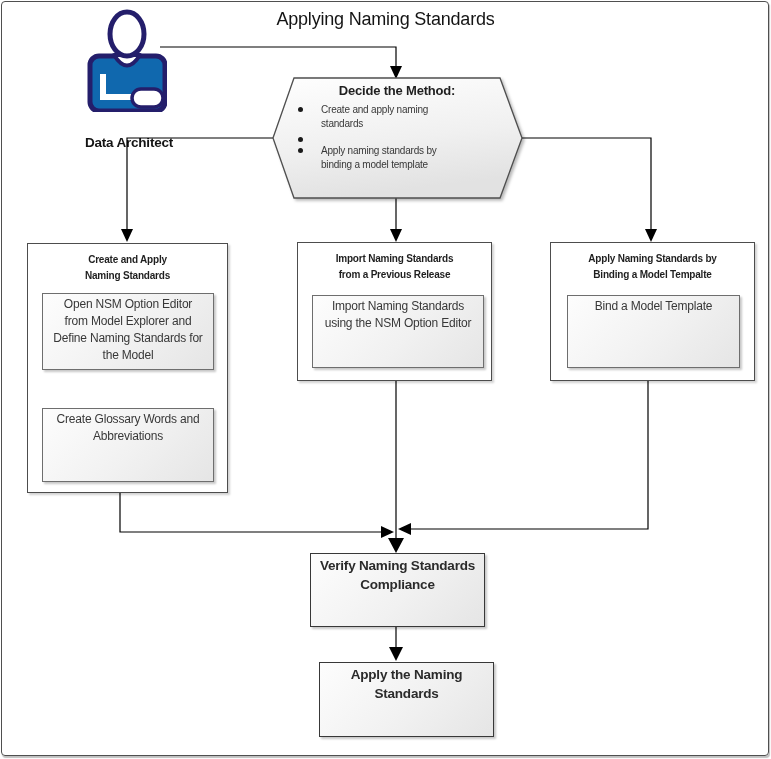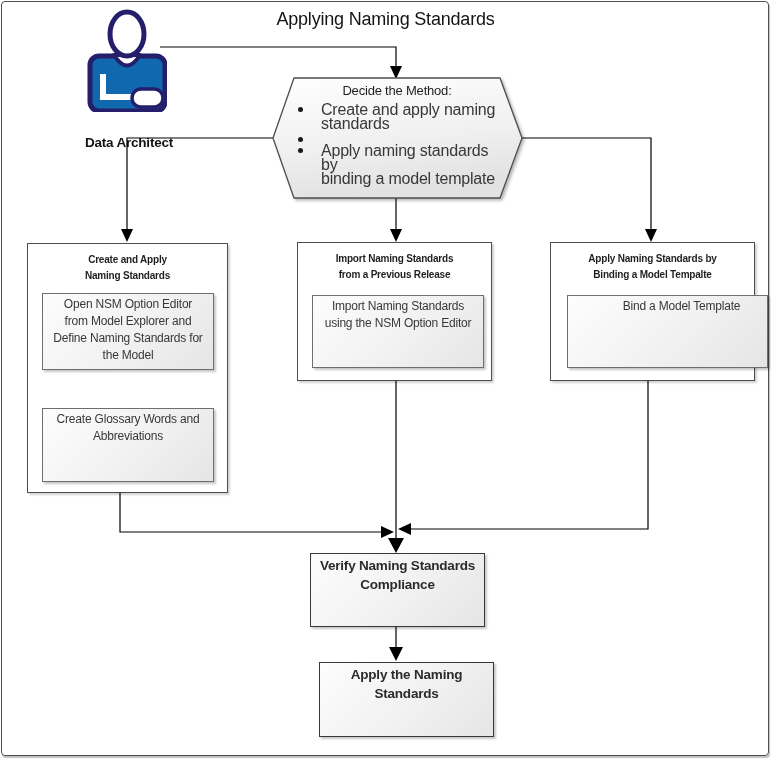--- a/index.html
+++ b/index.html
@@ -42,30 +42,30 @@
   .step-text {
     font-size:12px; line-height:17px; color:#383838; text-align:center;
     white-space:pre-line; letter-spacing:-0.2px; padding:2px 4px;
   }
   .final-box { border:1px solid #383838; }
   .final-text { font-weight:bold; font-size:13.5px; line-height:19px; color:#2b2b2b; }
   #hexagon-content {
     left:292px; top:83px; width:210px; z-index:2;
   }
   #decision-title {
-    text-align:center; font-size:13px; font-weight:normal; color:#1f1f1f;
+    text-align:center; font-size:13px; font-weight:bold; color:#1f1f1f;
     letter-spacing:-0.2px; margin-bottom:5px;
   }
   .bullet-item { display:flex; margin-bottom:2px; }
   .bullet-dot {
     flex:0 0 5px; width:5px; height:5px; border-radius:50%;
     background:#1a1a1a; margin:4px 18px 0 6px;
   }
   .bullet-text {
-    font-size:16px; line-height:14px; color:#383838;
+    font-size:10px; line-height:14px; color:#383838;
     white-space:pre-line; letter-spacing:-0.2px;
   }
 </style>
 </head>
 <body>
 
 <div id="page">
   <div id="frame"></div>
 
   <div class="abs" id="diagram-title">Applying Naming Standards</div>
@@ -151,21 +151,21 @@
   </div>
   <div class="step-box" style="left:312px; top:295px; width:170px; height:71px;">
     <div class="step-text">Import Naming Standards
 using the NSM Option Editor</div>
   </div>
 
   <div class="container-box" style="left:550px; top:242px; width:203px; height:137px;">
     <div class="container-title">Apply Naming Standards by
 Binding a Model Tempalte</div>
   </div>
-  <div class="step-box" style="left:567px; top:295px; width:171px; height:71px;padding-left:28px;">
+  <div class="step-box" style="left:567px; top:295px; width:171px; height:71px;">
     <div class="step-text">Bind a Model Template</div>
   </div>
 
   <div class="step-box final-box" style="left:310px; top:553px; width:173px; height:72px;">
     <div class="step-text final-text">Verify Naming Standards
 Compliance</div>
   </div>
   <div class="step-box final-box" style="left:310px; top:662px; width:173px; height:73px;margin-left:9px;">
     <div class="step-text final-text">Apply the Naming
 Standards</div>

